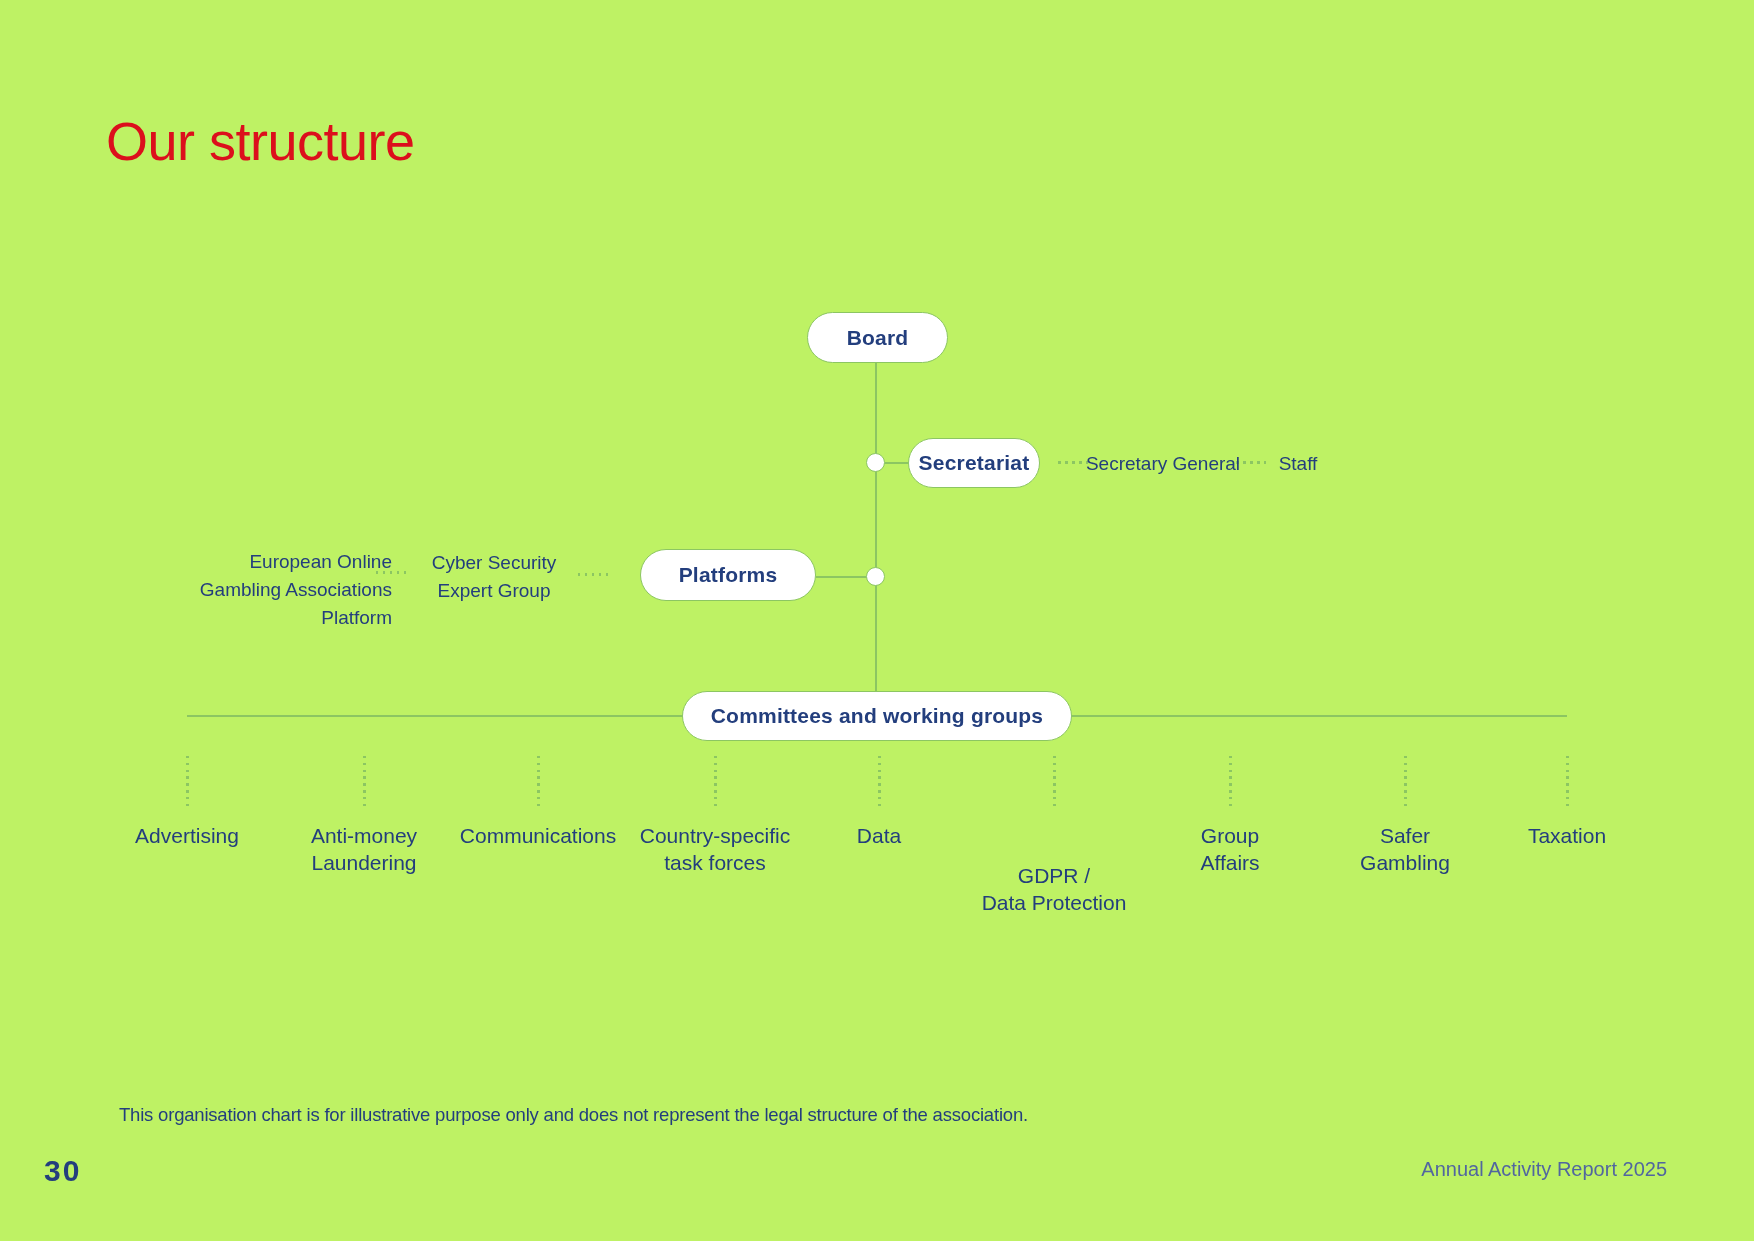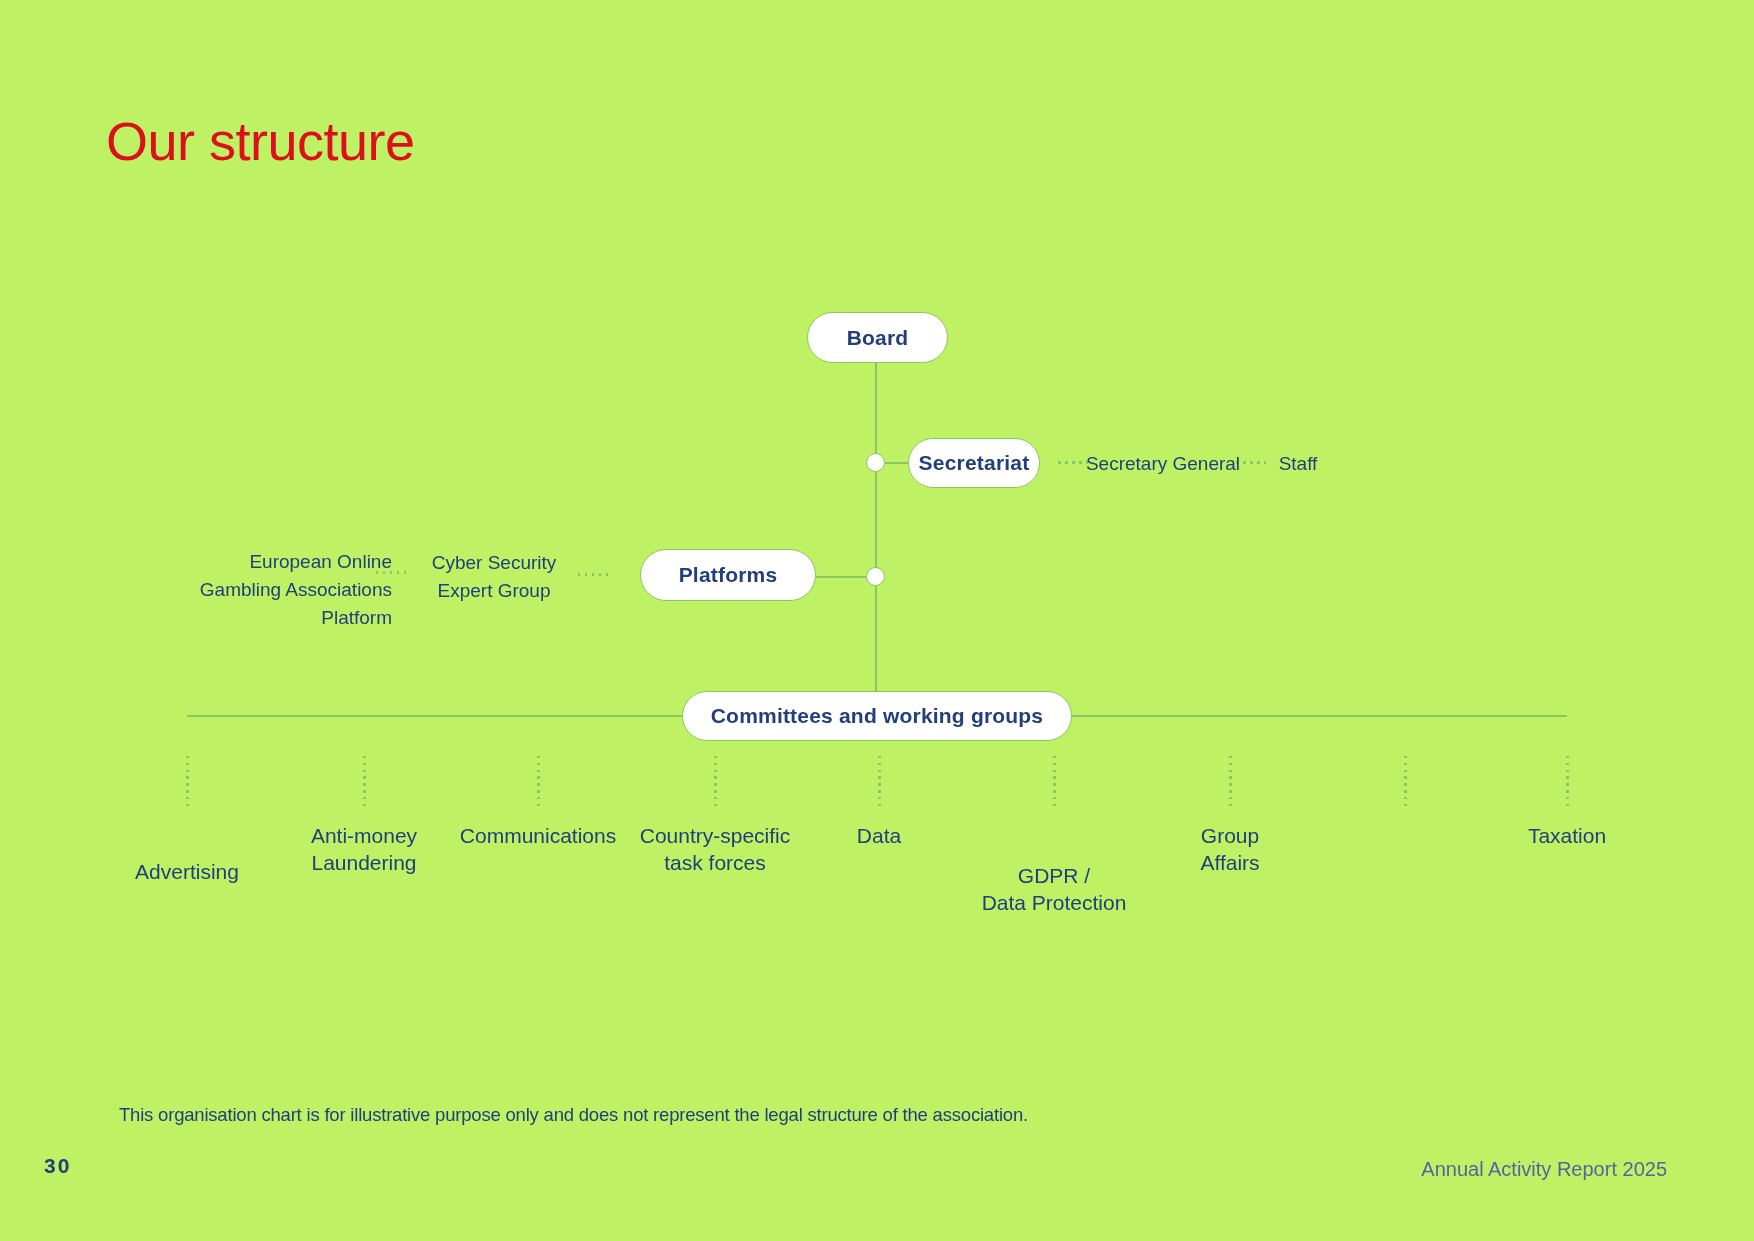--- a/index.html
+++ b/index.html
@@ -46,21 +46,21 @@
   .col{
     position:absolute;width:220px;top:822px;text-align:center;
     transform:translateX(-50%);color:var(--navy);font-size:21px;line-height:27px;
     white-space:pre-line;z-index:2;
   }
   .footnote{
     position:absolute;left:119px;top:1104px;font-size:18.5px;color:var(--navy);
     letter-spacing:-0.2px;
   }
   .pagenum{
-    position:absolute;left:44px;top:1154px;font-size:21px;font-weight:bold;
+    position:absolute;left:44px;top:1154px;font-size:30px;font-weight:bold;
     color:var(--navy);letter-spacing:2px;text-align:center;
   }
   .report{
     position:absolute;right:117px;top:1158px;font-size:20px;color:var(--footer-blue);
   }
 </style>
 </head>
 <body>
 
 <div class="stage">
@@ -107,30 +107,32 @@
   <div class="dot-v" style="left:186px;"></div>
   <div class="dot-v" style="left:363px;"></div>
   <div class="dot-v" style="left:537px;"></div>
   <div class="dot-v" style="left:714px;"></div>
   <div class="dot-v" style="left:878px;"></div>
   <div class="dot-v" style="left:1053px;"></div>
   <div class="dot-v" style="left:1229px;"></div>
   <div class="dot-v" style="left:1404px;"></div>
   <div class="dot-v" style="left:1566px;"></div>
 
-  <div class="col" style="left:187px;margin-top:36px;">Advertising</div>
+  <div class="col" style="left:187px;">Advertising</div>
   <div class="col" style="left:364px;">Anti-money
 Laundering</div>
   <div class="col" style="left:538px;">Communications</div>
   <div class="col" style="left:715px;">Country-specific
 task forces</div>
   <div class="col" style="left:879px;">Data</div>
   <div class="col" style="left:1054px;margin-top:40px;">GDPR /
 Data Protection</div>
   <div class="col" style="left:1230px;">Group
 Affairs</div>
+  <div class="col" style="left:1405px;">Safer
+Gambling</div>
   <div class="col" style="left:1567px;">Taxation</div>
 
   <div class="footnote">This organisation chart is for illustrative purpose only and does not represent the legal structure of the association.</div>
   <div class="pagenum">30</div>
   <div class="report">Annual Activity Report 2025</div>
 
 </div>
 
 </body></html>

